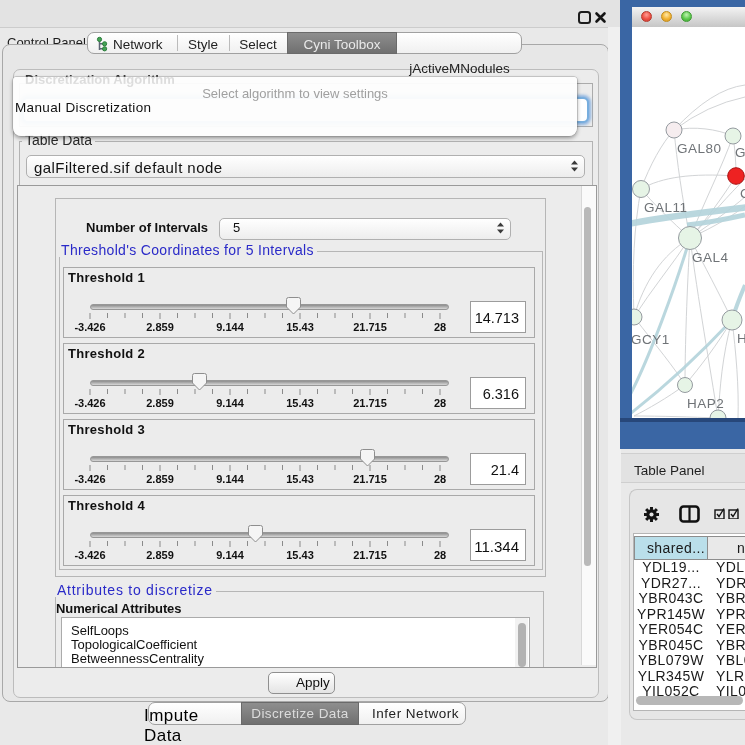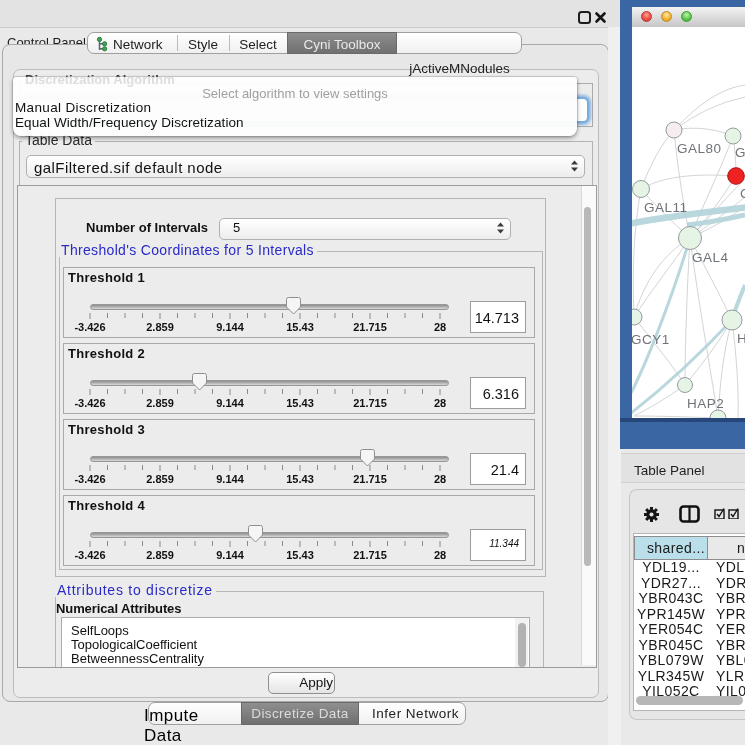--- a/index.html
+++ b/index.html
@@ -204,33 +204,33 @@
 <div class="abs" style="left:55.0px;top:548.5px;width:70px;text-align:center;font-size:11px;font-weight:bold;color:#111;">-3.426</div>
 <div class="abs" style="left:125.0px;top:548.5px;width:70px;text-align:center;font-size:11px;font-weight:bold;color:#111;">2.859</div>
 <div class="abs" style="left:195.0px;top:548.5px;width:70px;text-align:center;font-size:11px;font-weight:bold;color:#111;">9.144</div>
 <div class="abs" style="left:265.0px;top:548.5px;width:70px;text-align:center;font-size:11px;font-weight:bold;color:#111;">15.43</div>
 <div class="abs" style="left:335.0px;top:548.5px;width:70px;text-align:center;font-size:11px;font-weight:bold;color:#111;">21.715</div>
 <div class="abs" style="left:405.0px;top:548.5px;width:70px;text-align:center;font-size:11px;font-weight:bold;color:#111;">28</div>
 <svg class="abs" style="left:248.49754979952905px;top:524.5px;" width="15" height="18" viewBox="0 0 15 18">
       <path d="M2.5 0.5 H12.5 Q14.5 0.5 14.5 2.5 V10 L7.5 17 L0.5 10 V2.5 Q0.5 0.5 2.5 0.5 Z" fill="#f5f5f5" stroke="#8e8e8e" stroke-width="1"></path>
     </svg>
 <div class="abs" style="left:470px;top:529.0px;width:54px;height:30px;background:#fff;border:1px solid #9c9c9c;"></div>
-<div class="abs" style="left:470px;top:538.0px;width:49px;text-align:right;font-size:10px;color:#111;font-style:italic;">11.344</div>
+<div class="abs" style="left:470px;top:538.0px;width:49px;text-align:right;font-size:15px;color:#111;">11.344</div>
 
 <div class="abs" style="left:55px;top:591px;width:487px;height:75px;border:1px solid #b6b6b6;border-bottom:none;"></div>
 <div class="grouplab" style="left:54px;top:582.5px;font-size:14px;line-height:14px;letter-spacing:0.75px;color:#2a2ac8;">Attributes to discretize</div>
 <div class="abs" style="left:56px;top:601px;font-size:13px;font-weight:bold;letter-spacing:-0.1px;color:#111;">Numerical Attributes</div>
 <div class="abs" style="left:61px;top:617px;width:467px;height:49px;background:#ffffff;border:1px solid #ababab;border-bottom:none;overflow:hidden;">
   <div style="position:absolute;left:9px;top:6px;font-size:13px;color:#111;line-height:14px;">SelfLoops<br>TopologicalCoefficient<br>BetweennessCentrality</div>
   <div style="position:absolute;right:1px;top:0;width:13px;height:49px;background:#f2f2f2;"></div>
   <div style="position:absolute;right:3px;top:5px;width:8px;height:44px;background:#b2b2b2;border-radius:4px;"></div>
 </div>
 
 <div class="abs" style="left:268px;top:672px;width:65px;height:20px;background:linear-gradient(#ffffff,#e4e4e4);border:1px solid #8f8f8f;border-radius:5px;"></div>
-<div class="abs" style="left:268px;top:674.5px;width:65px;text-align:right;font-size:13.5px;color:#111;">Apply</div>
+<div class="abs" style="left:268px;top:674.5px;width:65px;text-align:left;font-size:13.5px;color:#111;padding-left:28px;">Apply</div>
 
 <div class="abs" style="left:87px;top:32px;width:435px;height:22px;background:linear-gradient(#ffffff,#f0f0f0);border:1px solid #a0a0a0;border-radius:7px;box-sizing:border-box;"></div>
 <div class="abs" style="left:287px;top:32px;width:110px;height:22px;background:linear-gradient(#8e8e8e,#707070);border:1px solid #6a6a6a;box-sizing:border-box;"></div>
 <div class="abs" style="left:177px;top:35px;width:1px;height:16px;background:#bbbbbb;"></div>
 <div class="abs" style="left:229px;top:35px;width:1px;height:16px;background:#bbbbbb;"></div>
 <svg class="abs" style="left:95px;top:35.5px;" width="14" height="16" viewBox="0 0 14 16">
  <path d="M4.5 4 V14 M4.5 7.8 H9 M4.5 12.8 H9" stroke="#5a6472" stroke-width="1.5" fill="none"></path>
  <circle cx="4.5" cy="3.4" r="2.1" fill="#44a455" stroke="#2c7d3c" stroke-width="1"></circle>
  <circle cx="9.6" cy="7.8" r="2.1" fill="#44a455" stroke="#2c7d3c" stroke-width="1"></circle>
  <circle cx="9.6" cy="12.8" r="2.1" fill="#44a455" stroke="#2c7d3c" stroke-width="1"></circle>
@@ -341,15 +341,14 @@
   <div style="position:absolute;left:74px;top:2px;width:60px;height:24px;background:#e9e9e9;border:1px solid #8d8d8d;border-left:none;box-sizing:border-box;padding-left:29px;line-height:23px;">n...</div>
   <div style="position:absolute;left:0;top:26px;width:74px;text-align:center;line-height:15.5px;">YDL19...<br>YDR27...<br>YBR043C<br>YPR145W<br>YER054C<br>YBR045C<br>YBL079W<br>YLR345W<br>YIL052C</div>
   <div style="position:absolute;left:82px;top:26px;line-height:15.5px;">YDL1<br>YDR2<br>YBR0<br>YPR1<br>YER0<br>YBR0<br>YBL0<br>YLR3<br>YIL0</div>
   <div style="position:absolute;left:2px;top:162px;width:107px;height:9px;background:#b7b7b7;border-radius:4.5px;"></div>
 </div>
 
 <div class="abs" style="left:13px;top:77px;width:564px;height:59px;background:rgba(253,253,253,0.96);border-radius:3px 3px 8px 8px;box-shadow:0 0 0 0.5px rgba(120,120,120,0.55), 0 2px 4px rgba(0,0,0,0.4);"></div>
 <div class="abs" style="left:25px;top:72px;font-size:13px;font-weight:bold;color:rgba(70,70,70,0.14);clip-path:inset(5px 0 0 0);">Discretization Algorithm</div>
 <div class="abs" style="left:13px;top:86px;width:564px;text-align:center;font-size:13px;color:#a0a0a0;">Select algorithm to view settings</div>
 <div class="abs" style="left:15px;top:100px;font-size:13.5px;font-weight:normal;letter-spacing:0.35px;color:#111;">Manual Discretization</div>
-<div class="abs" style="left:15px;top:114.5px;font-size:13.5px;letter-spacing:0.1px;color:#111;">Equal Width/Frequency Discretization</div>
 
 </div>
 
 </body></html>

